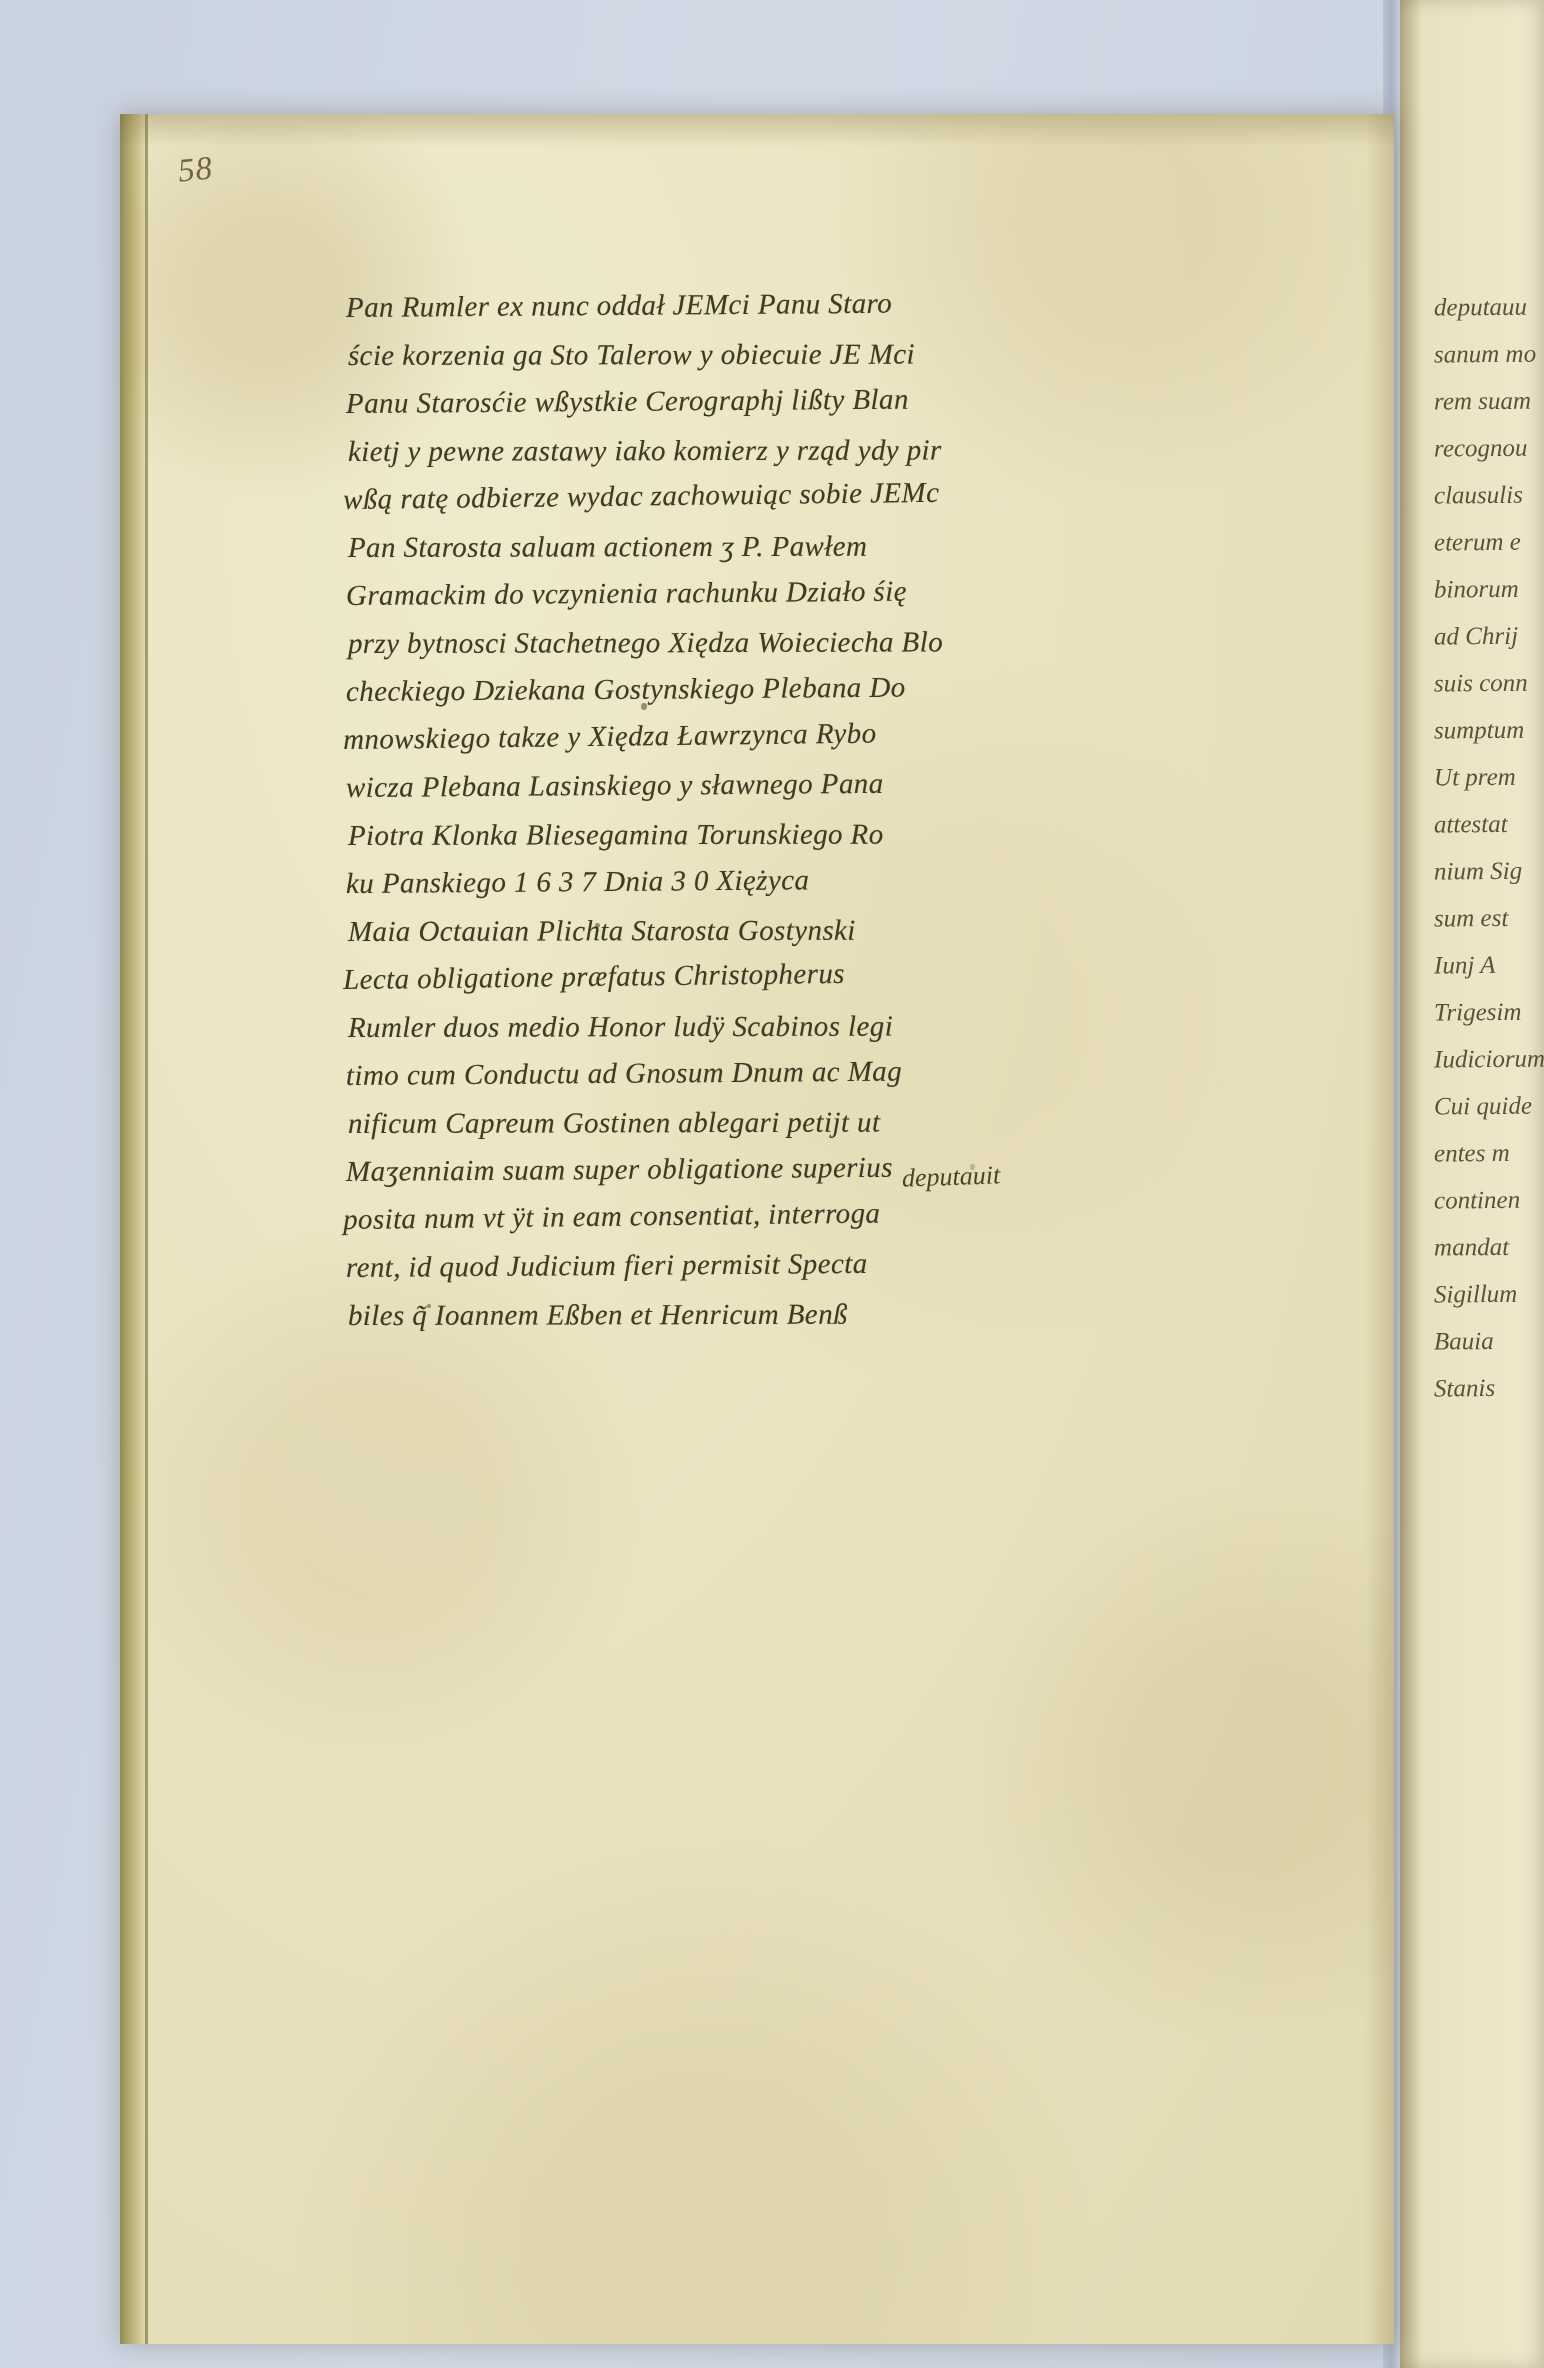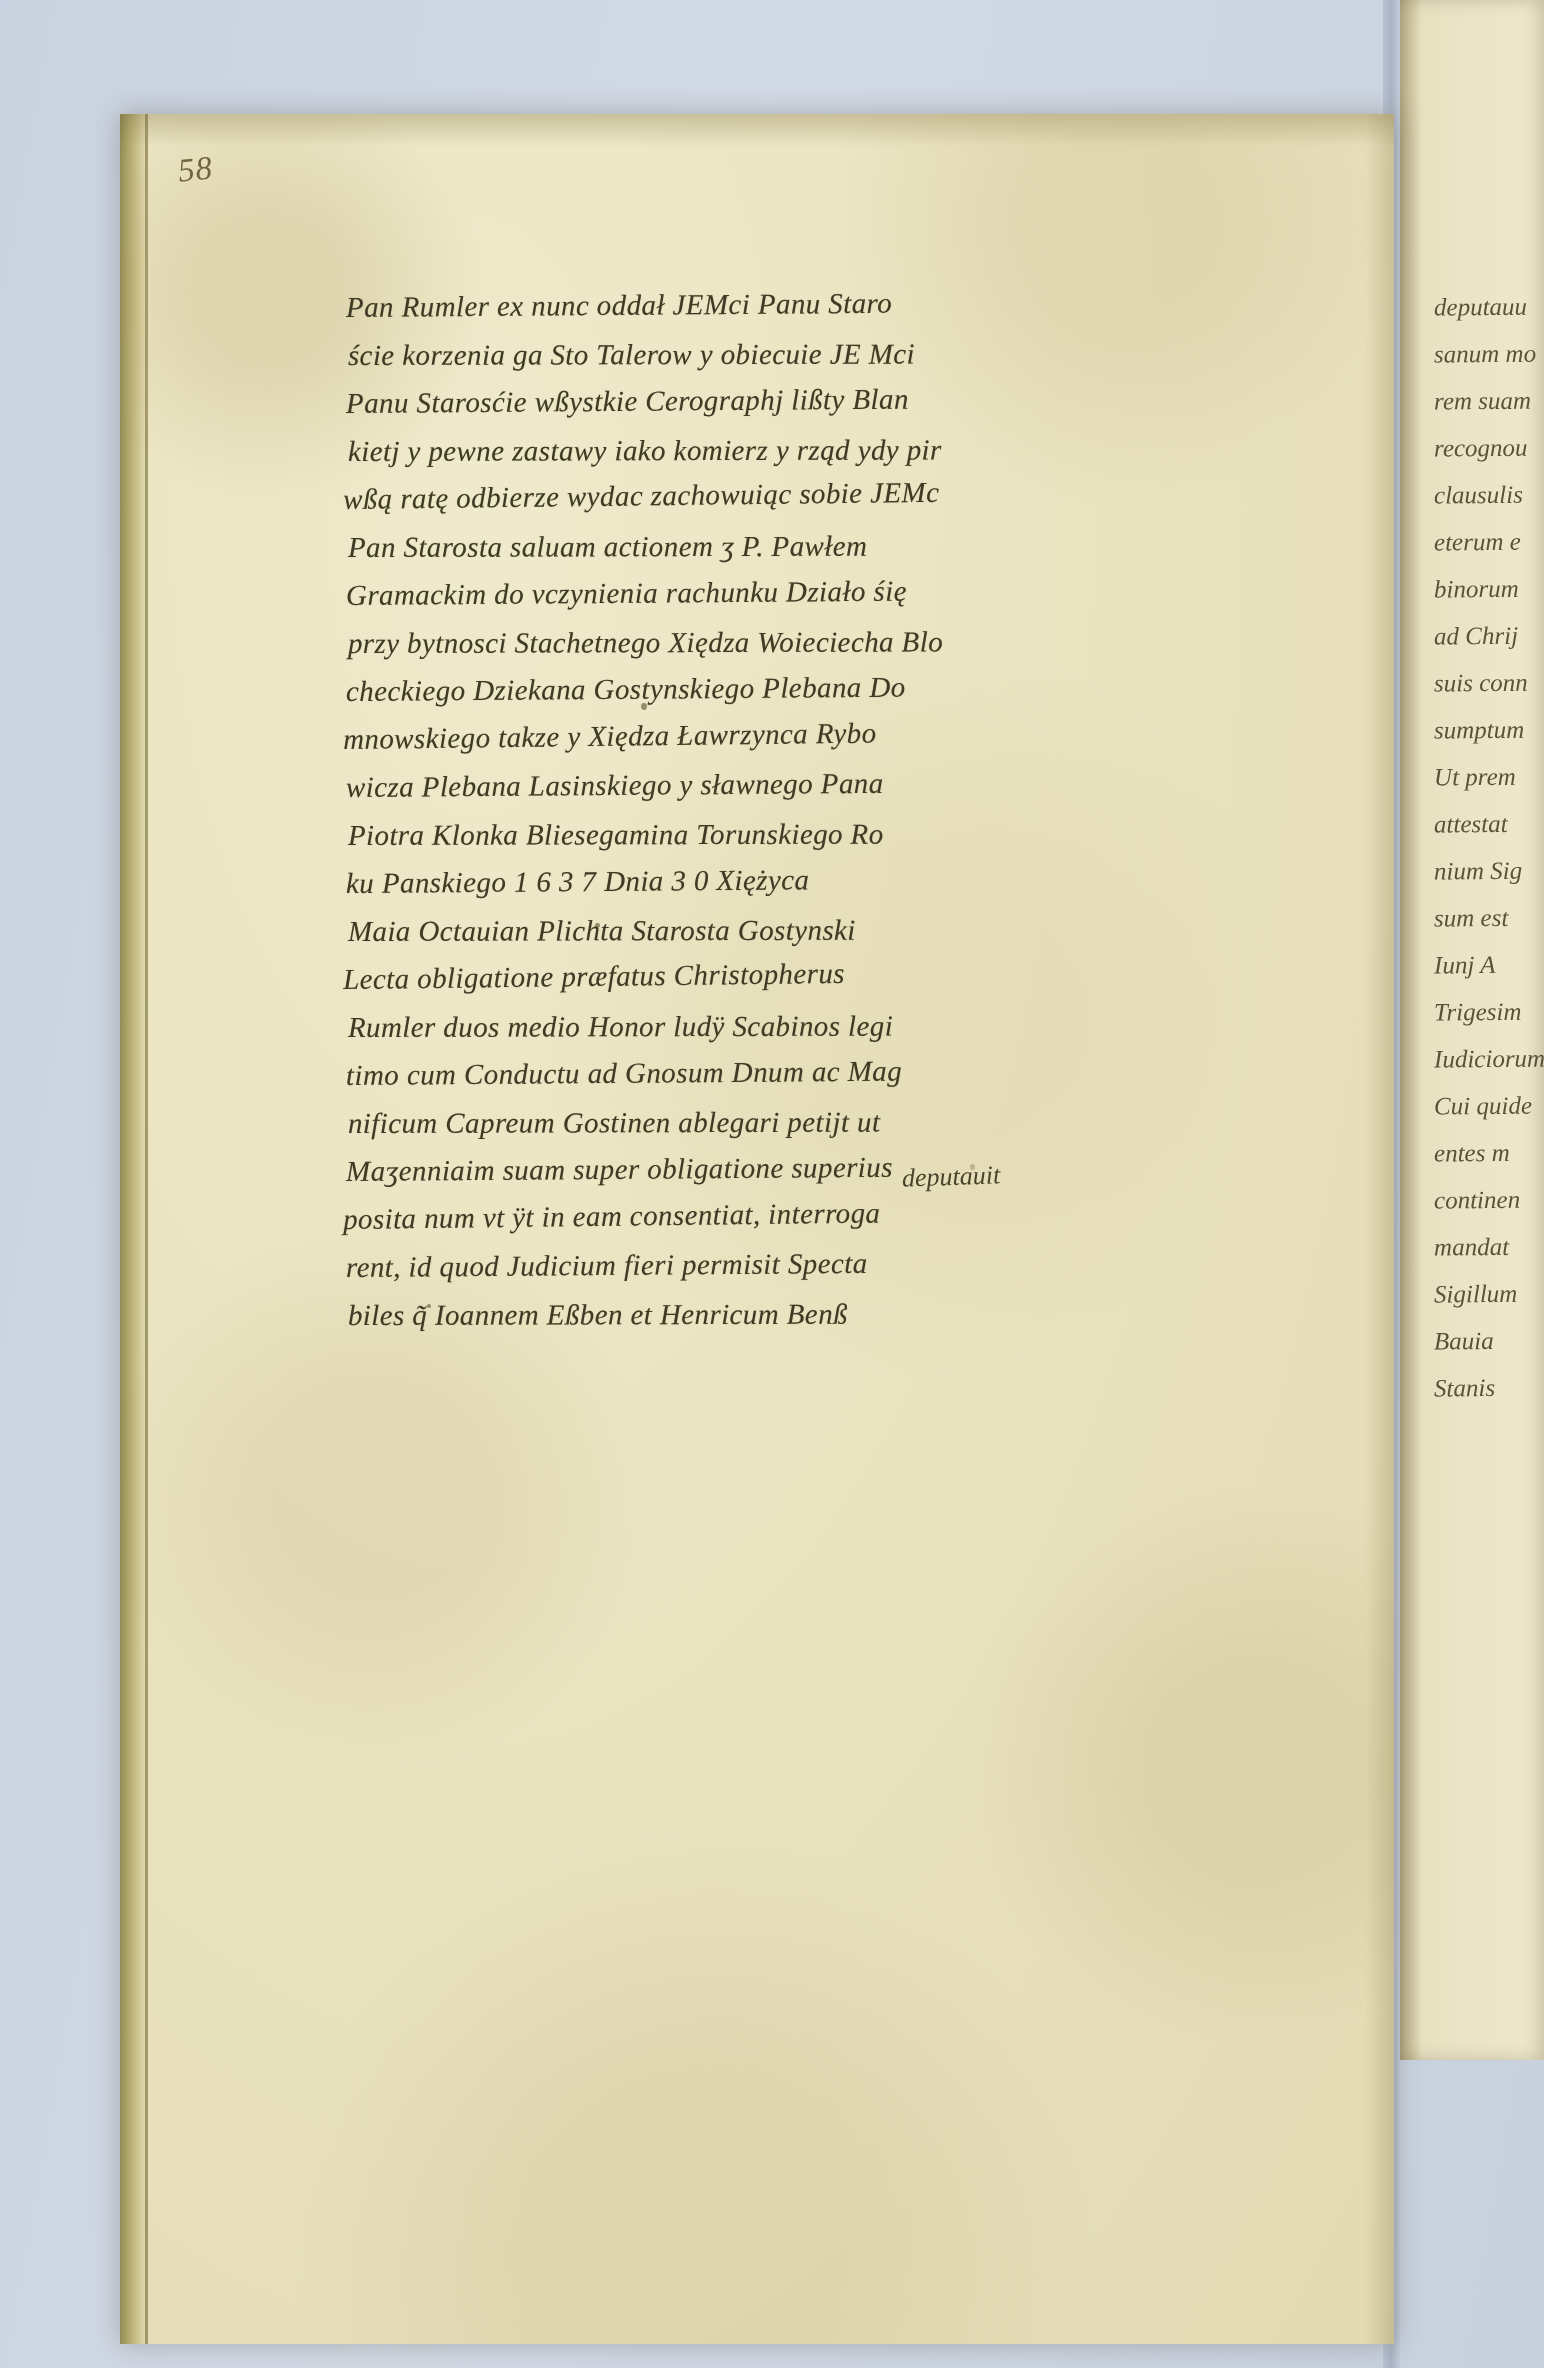--- a/index.html
+++ b/index.html
@@ -21,21 +21,21 @@
     inset: 0;
     background: linear-gradient(100deg, #c9d2e0 0%, #d2dae6 40%, #c7d0de 100%);
   }
 
   
   .page-right {
     position: absolute;
     left: 1397px;
     top: 0px;
     width: 148px;
-    height: 2060px;
+    height: 2368px;
     background: linear-gradient(90deg, #e6dfbe 0%, #eae3c4 35%, #efe9cd 100%);
     box-shadow: -5.8px 0 17.4px rgba(90,80,50,0.28) inset;
   }
   .page-right .edge-shadow {
     position: absolute;
     left: 0; top: 0; bottom: 0; width: 25px;
     background: linear-gradient(90deg, rgba(120,104,60,0.55), rgba(120,104,60,0.0));
   }
 
   

